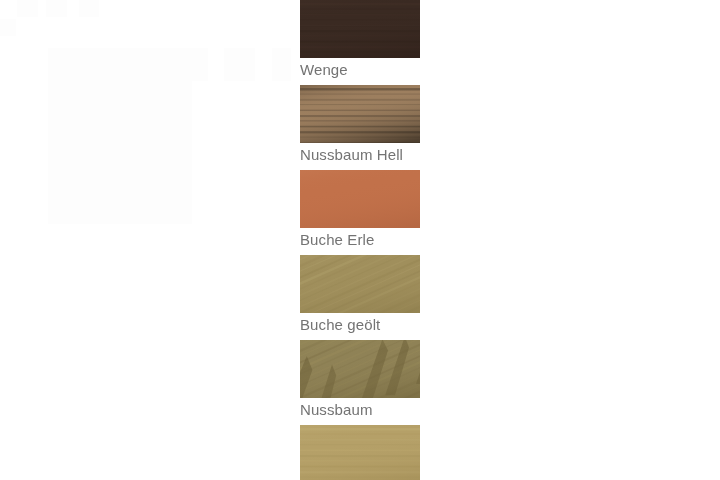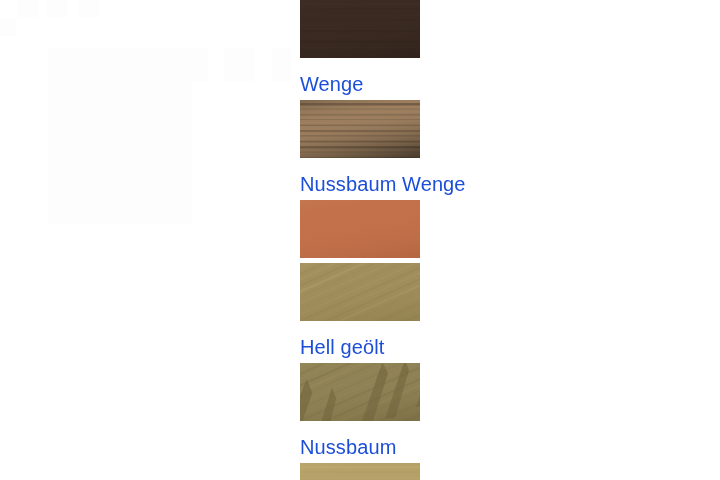--- a/index.html
+++ b/index.html
@@ -45,26 +45,26 @@
     position: relative;
     overflow: hidden;
     box-shadow: inset 0 0 0 1px rgba(0,0,0,0.10);
   }
   .grain {
     position: absolute;
     left: -20%; top: -20%;
     width: 140%; height: 140%;
   }
   .swatch-label {
-    font-size: 20px;
+    font-size: 15px;
     line-height: 21px;
-    color: #1d4ed8;
+    color: #737373;
     letter-spacing: 0.1px;
     white-space: nowrap;
-    padding-top: 16px;
+    padding-top: 1px;
   }
 </style>
 </head>
 <body>
 
 <div id="ghost-layer">
     <div class="ghost" style="left: 17px; top: 0px; width: 21px; height: 17px;"></div>
     <div class="ghost" style="left: 46px; top: 0px; width: 21px; height: 17px;"></div>
     <div class="ghost" style="left: 79px; top: 0px; width: 20px; height: 17px;"></div>
     <div class="ghost" style="left: 0px; top: 19px; width: 16px; height: 17px;"></div>
@@ -154,36 +154,37 @@
             <rect x="-40" y="56.92" width="200" height="0.93" fill="#b69madeup" opacity="0.167"></rect>
             <rect x="-40" y="60.77" width="200" height="1.38" fill="#836party" opacity="0.189"></rect>
             <rect x="-40" y="64.62" width="200" height="0.60" fill="#b69madeup" opacity="0.211"></rect>
             <rect x="-40" y="68.46" width="200" height="1.04" fill="#836party" opacity="0.233"></rect>
             <rect x="-40" y="72.31" width="200" height="1.49" fill="#b69madeup" opacity="0.256"></rect>
             <rect x="-40" y="76.15" width="200" height="0.71" fill="#836party" opacity="0.278"></rect>
           </g>
           <rect x="0" y="0" width="120" height="58" fill="url(#lg1)"></rect>
         </svg>
       </div>
-      <div class="swatch-label">Nussbaum Wenge</div>
+      <div class="swatch-label">Nussbaum Hell</div>
     </div>
     <div class="swatch-entry">
       <div class="swatch-chip" style="background: rgb(194, 113, 74);">
         <svg class="grain" viewBox="0 0 120 58" preserveAspectRatio="none">
           <defs>
             <linearGradient id="lg2" x1="0" y1="0" x2="0.35" y2="1">
               <stop offset="0%" stop-color="#d08a63" stop-opacity="0.55"></stop>
               <stop offset="45%" stop-color="#c2714a" stop-opacity="0"></stop>
               <stop offset="100%" stop-color="#ab5f3c" stop-opacity="0.5"></stop>
             </linearGradient>
           </defs>
           <rect x="0" y="0" width="120" height="58" fill="#c2714a"></rect>
           <rect x="0" y="0" width="120" height="58" fill="url(#lg2)"></rect>
         </svg>
       </div>
+      <div class="swatch-label">Buche Erle</div>
     </div>
     <div class="swatch-entry">
       <div class="swatch-chip" style="background: rgb(160, 143, 92);">
         <svg class="grain" viewBox="0 0 120 58" preserveAspectRatio="none">
           <defs>
             <linearGradient id="lg3" x1="0" y1="0" x2="0.35" y2="1">
               <stop offset="0%" stop-color="#bcab78" stop-opacity="0.55"></stop>
               <stop offset="45%" stop-color="#a08f5c" stop-opacity="0"></stop>
               <stop offset="100%" stop-color="#887848" stop-opacity="0.5"></stop>
             </linearGradient>
@@ -213,21 +214,21 @@
             <rect x="-40" y="56.92" width="200" height="0.93" fill="#bcab78" opacity="0.167"></rect>
             <rect x="-40" y="60.77" width="200" height="1.38" fill="#887848" opacity="0.189"></rect>
             <rect x="-40" y="64.62" width="200" height="0.60" fill="#bcab78" opacity="0.211"></rect>
             <rect x="-40" y="68.46" width="200" height="1.04" fill="#887848" opacity="0.233"></rect>
             <rect x="-40" y="72.31" width="200" height="1.49" fill="#bcab78" opacity="0.256"></rect>
             <rect x="-40" y="76.15" width="200" height="0.71" fill="#887848" opacity="0.278"></rect>
           </g>
           <rect x="0" y="0" width="120" height="58" fill="url(#lg3)"></rect>
         </svg>
       </div>
-      <div class="swatch-label">Hell geölt</div>
+      <div class="swatch-label">Buche geölt</div>
     </div>
     <div class="swatch-entry">
       <div class="swatch-chip" style="background: rgb(143, 130, 86);">
         <svg class="grain" viewBox="0 0 120 58" preserveAspectRatio="none">
           <defs>
             <linearGradient id="lg4" x1="0" y1="0" x2="0.35" y2="1">
               <stop offset="0%" stop-color="#a2955f" stop-opacity="0.55"></stop>
               <stop offset="45%" stop-color="#8f8256" stop-opacity="0"></stop>
               <stop offset="100%" stop-color="#6d6038" stop-opacity="0.5"></stop>
             </linearGradient>

